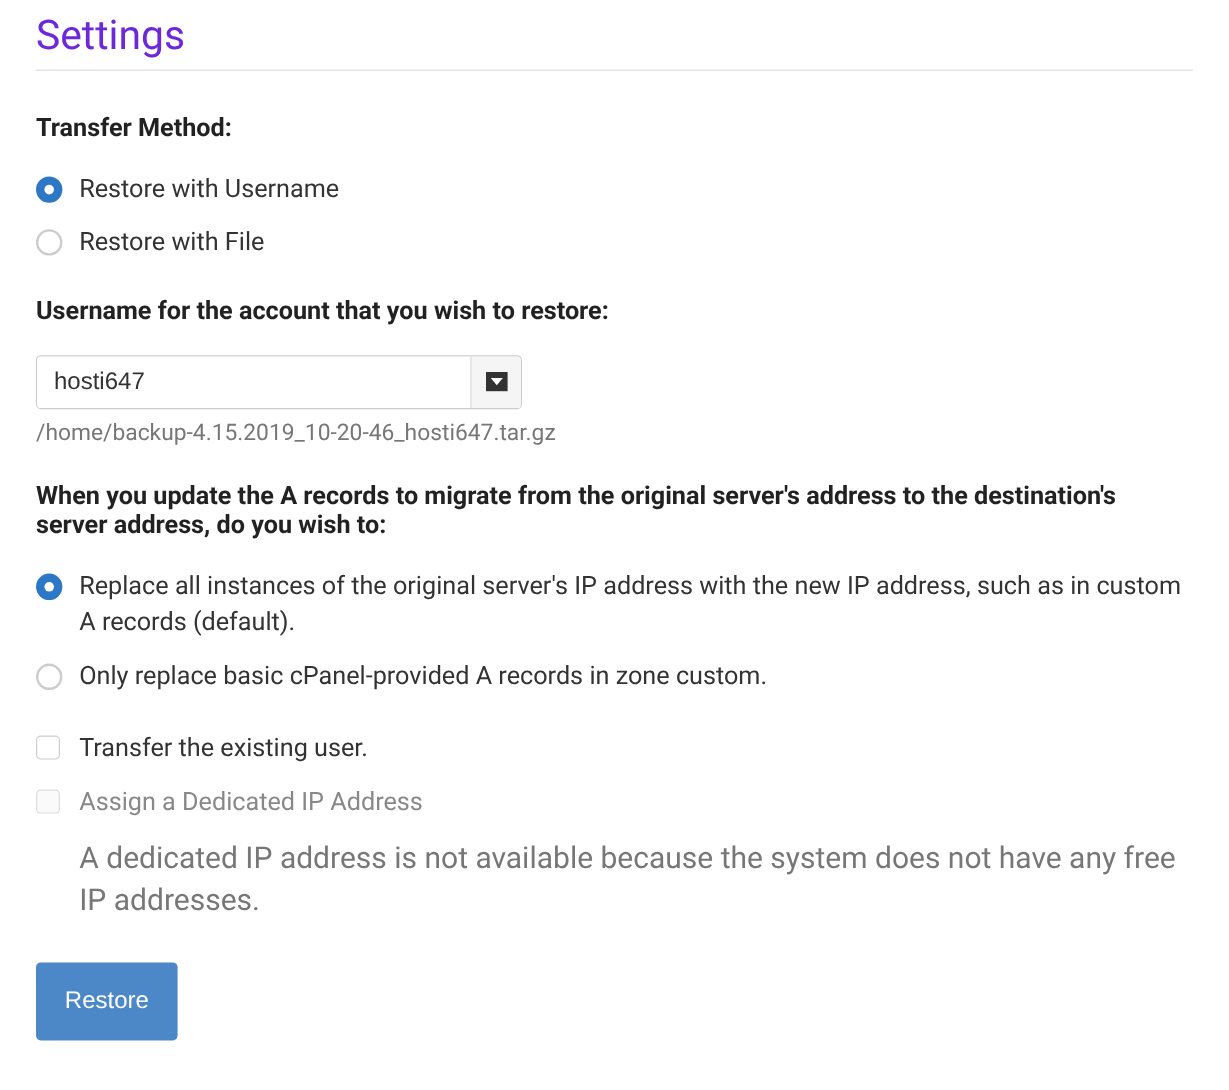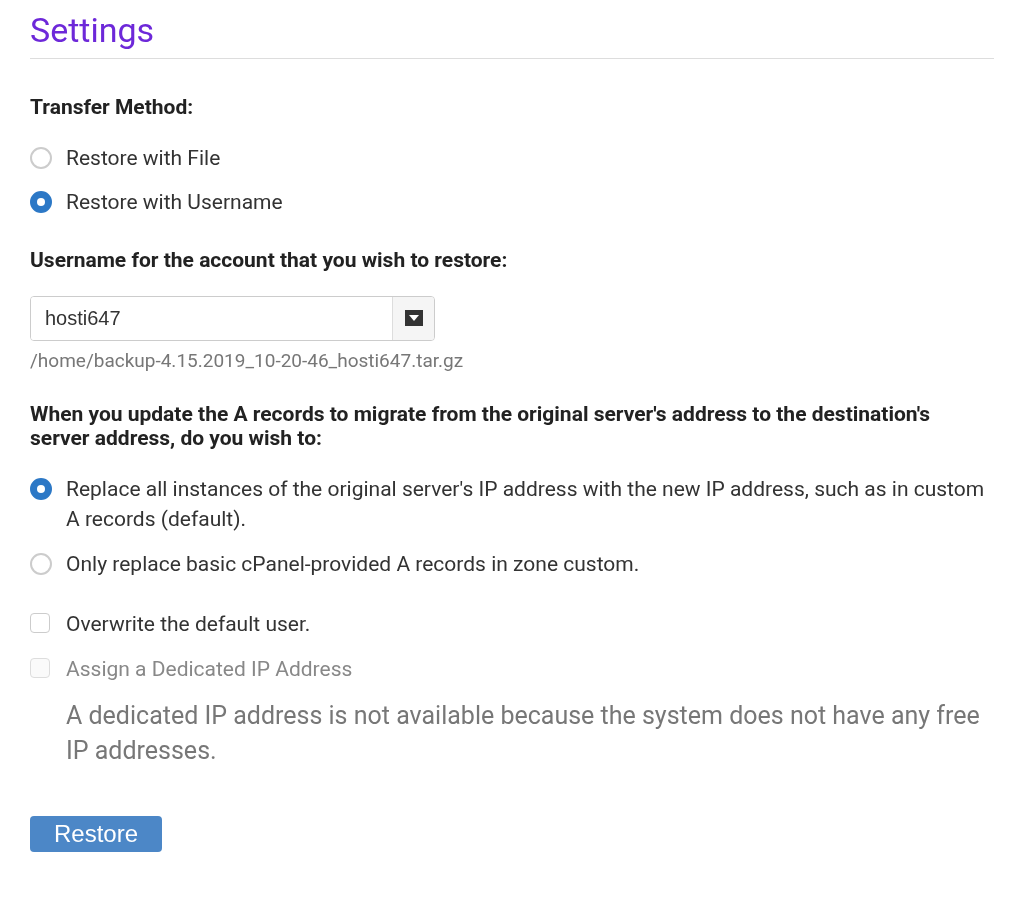--- a/index.html
+++ b/index.html
@@ -148,52 +148,52 @@
     }
     .indented-help {
       padding-left: 36px;
     }
     .primary-button {
       display: inline-block;
       background: #4c87c7;
       color: #fff;
       border: none;
       border-radius: 4px;
-      padding: 4px 24px;
-      font-size: 24px;
-      cursor: pointer;
-      margin-top: 28px;
+      padding: 21px 24px;
+      font-size: 20px;
+      cursor: pointer;
+      margin-top: 14px;
     }
     .options-block {
       margin-bottom: 20px;
     }
   </style>
 </head>
 <body>
 
 
 
 <h1 class="page-title">Settings</h1>
 
 <div class="section-label">Transfer Method:</div>
 
 <div class="radio-group">
   <div class="radio-row">
     <div class="ctrl">
-      <div class="radio-outer"></div>
-    </div>
-    <div class="radio-label">Restore with File</div>
-  </div>
-  <div class="radio-row">
-    <div class="ctrl">
       <div class="radio-outer checked">
           <div class="radio-inner"></div>
         </div>
     </div>
     <div class="radio-label">Restore with Username</div>
+  </div>
+  <div class="radio-row">
+    <div class="ctrl">
+      <div class="radio-outer"></div>
+    </div>
+    <div class="radio-label">Restore with File</div>
   </div>
 </div>
 
 <div class="section-label">Username for the account that you wish to restore:</div>
 
 <div class="input-combo">
   <input type="text" value="hosti647" style="">
   <div class="combo-button">
     <div class="combo-icon"></div>
   </div>
@@ -218,21 +218,21 @@
     </div>
     <div class="radio-label">Only replace basic cPanel-provided A records in zone custom.</div>
   </div>
 </div>
 
 <div class="options-block">
   <div class="checkbox-row">
     <div class="ctrl">
       <div class="checkbox-outer"></div>
     </div>
-    <div class="checkbox-label">Overwrite the default user.</div>
+    <div class="checkbox-label">Transfer the existing user.</div>
   </div>
 
   <div class="checkbox-row">
     <div class="ctrl">
       <div class="checkbox-outer disabled"></div>
     </div>
     <div class="checkbox-label disabled-text">Assign a Dedicated IP Address</div>
   </div>
   <div class="section-help indented-help">A dedicated IP address is not available because the system does not have any free IP addresses.</div>
 </div>

